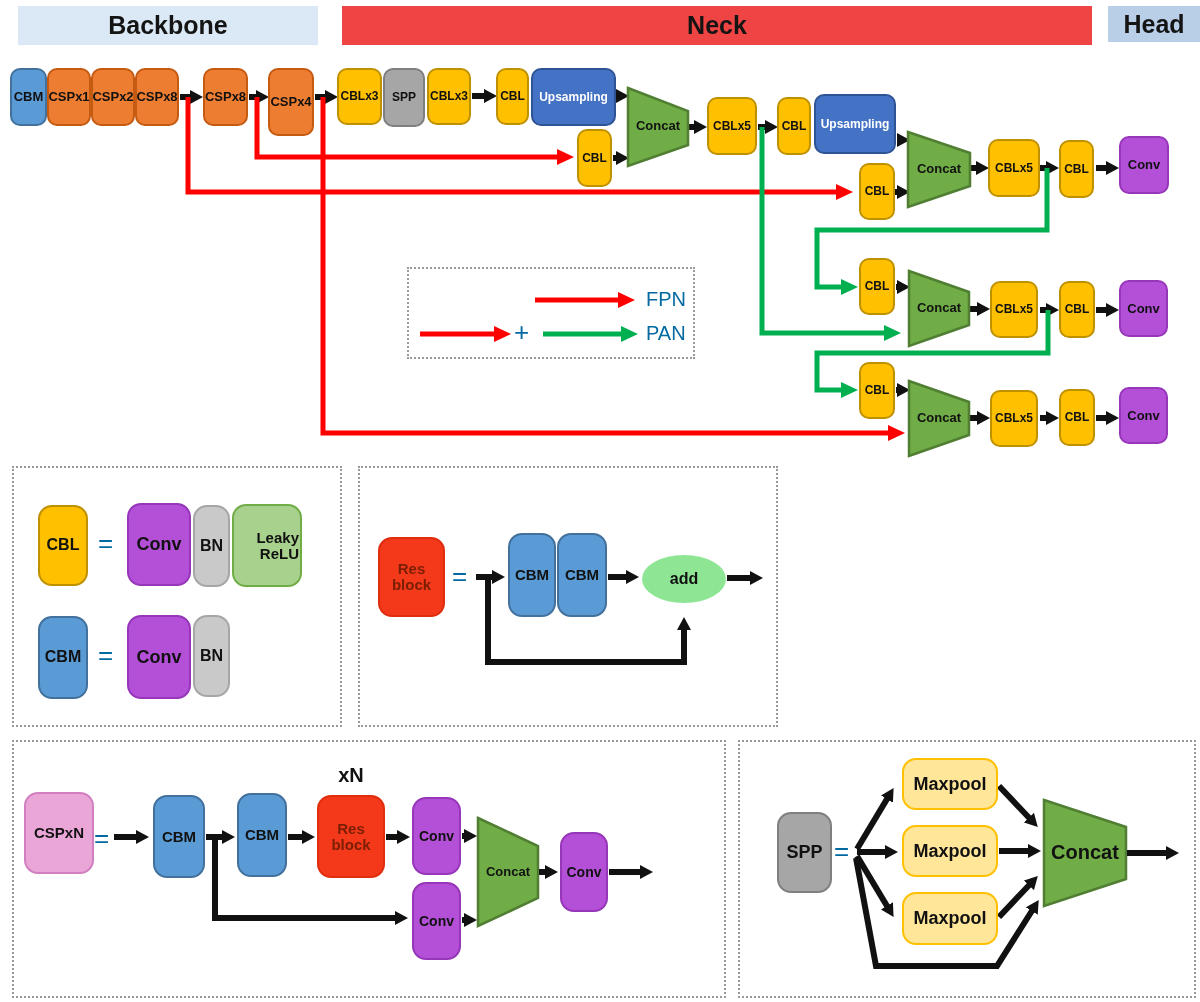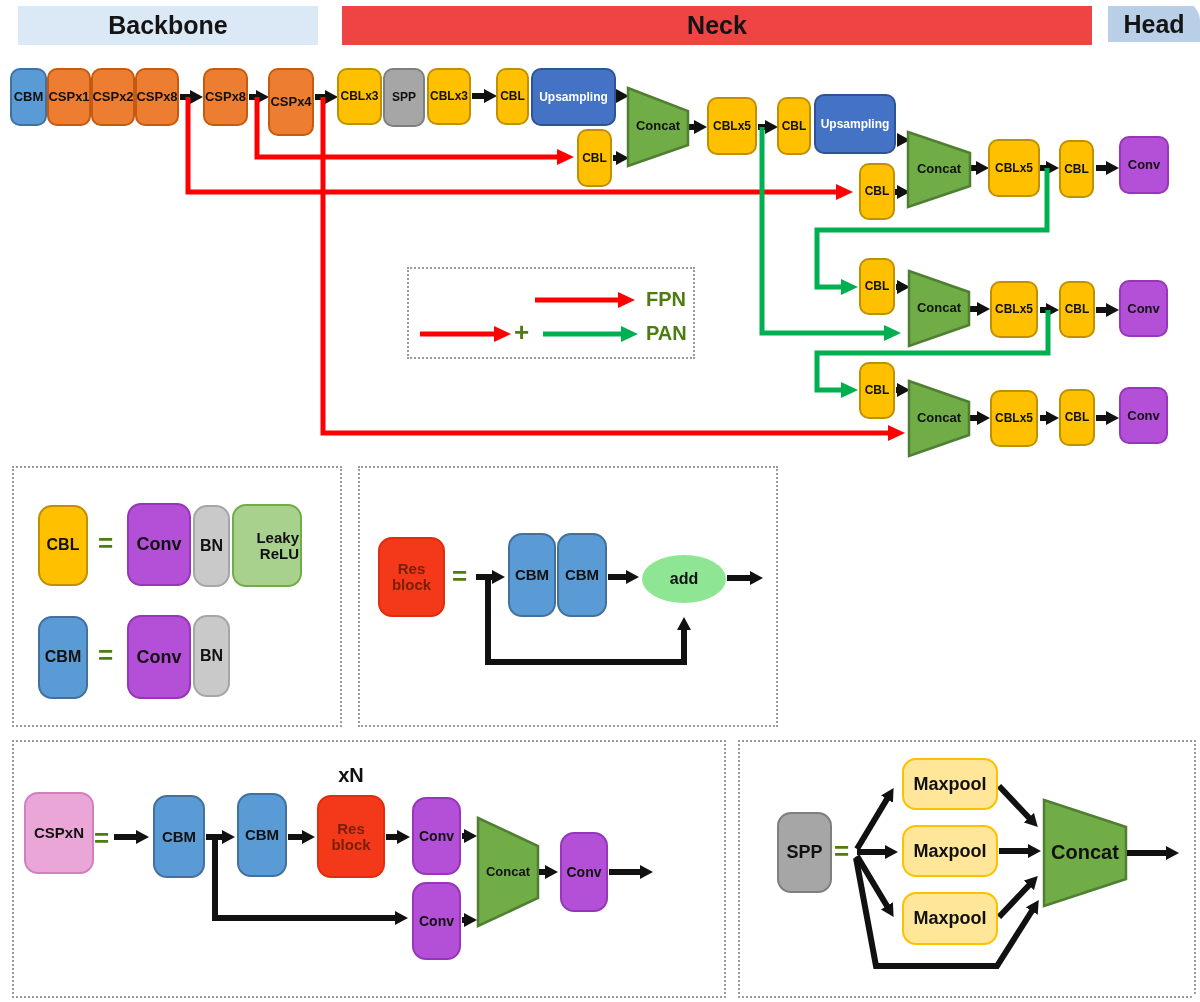--- a/index.html
+++ b/index.html
@@ -1,17 +1,17 @@
 <!DOCTYPE html>
 <html><head>
 <meta charset="utf-8">
 <style>
   html,body{margin:0;padding:0;background:#fff;}
   #canvas{position:relative;width:1200px;height:1002px;background:#fff;overflow:hidden;
-          font-family:"Liberation Sans",sans-serif;border-radius:21px;}
+          font-family:"Liberation Sans",sans-serif;}
   svg.wires{position:absolute;left:0;top:0;pointer-events:none;}
   .hdr{position:absolute;display:flex;align-items:center;justify-content:center;
        font-weight:bold;font-size:25px;color:#141414;}
   .hdr-backbone{background:#dbe9f6;}
   .hdr-neck{background:#ef4444;}
   .hdr-head{background:#b9cfe8;}
   .blk{position:absolute;box-sizing:border-box;border-radius:10px;display:flex;
        align-items:center;justify-content:center;text-align:center;font-weight:bold;
        color:#111;border:2px solid;line-height:1.05;padding:1px;}
   .c-blue{background:#5b9bd5;border-color:#41719c;}
@@ -23,21 +23,21 @@
   .c-pink{background:#eba6d8;border-color:#d27fc0;}
   .c-red{background:#f4381a;border-color:#e02d0e;color:#7a1f04;}
   .c-lgreen{background:#a9d18e;border-color:#70ad47;text-align:right;}
   .c-salmon{background:#f4b183;border-color:#ed7d31;}
   .c-lyellow{background:#ffe699;border-color:#ffc000;}
   .c-cgray{background:#c9c9c9;border-color:#a6a6a6;}
   .ellipse{border-radius:50%;background:#8ee593;border-color:#74d67c;}
   .rad14{border-radius:14px;}
   .dotbox{position:absolute;border:2px dotted #9a9a9a;box-sizing:border-box;}
   .clabel{position:absolute;font-weight:bold;text-align:center;color:#111;}
-  .lbl{position:absolute;font-weight:bold;color:#4d7c0f;white-space:nowrap;} .fs12{font-size:12px;} .fs13{font-size:13px;}
+  .lbl{position:absolute;font-weight:normal;color:#0369a1;white-space:nowrap;} .fs12{font-size:12px;} .fs13{font-size:13px;}
   .fs14{font-size:14px;} .fs15{font-size:15px;} .fs16{font-size:16px;}
   .fs17{font-size:17px;} .fs18{font-size:18px;} .fs20{font-size:20px;} .fs26{font-size:26px;}
 </style>
 </head>
 <body>
 
 <div id="canvas">
 
   <svg class="wires" width="1200" height="1002" viewBox="0 0 1200 1002">
     <defs>

